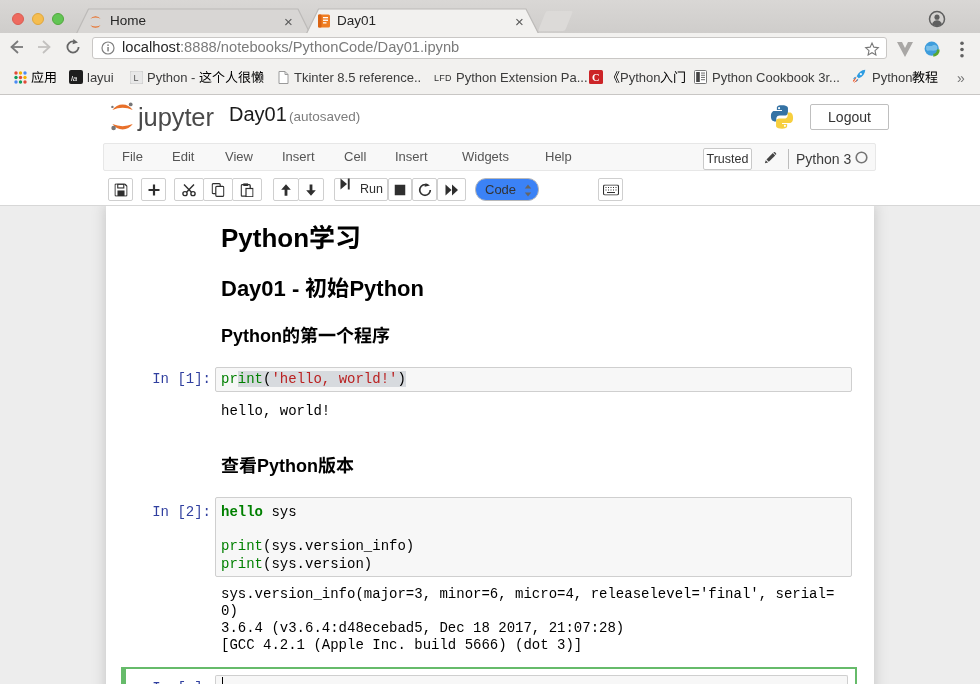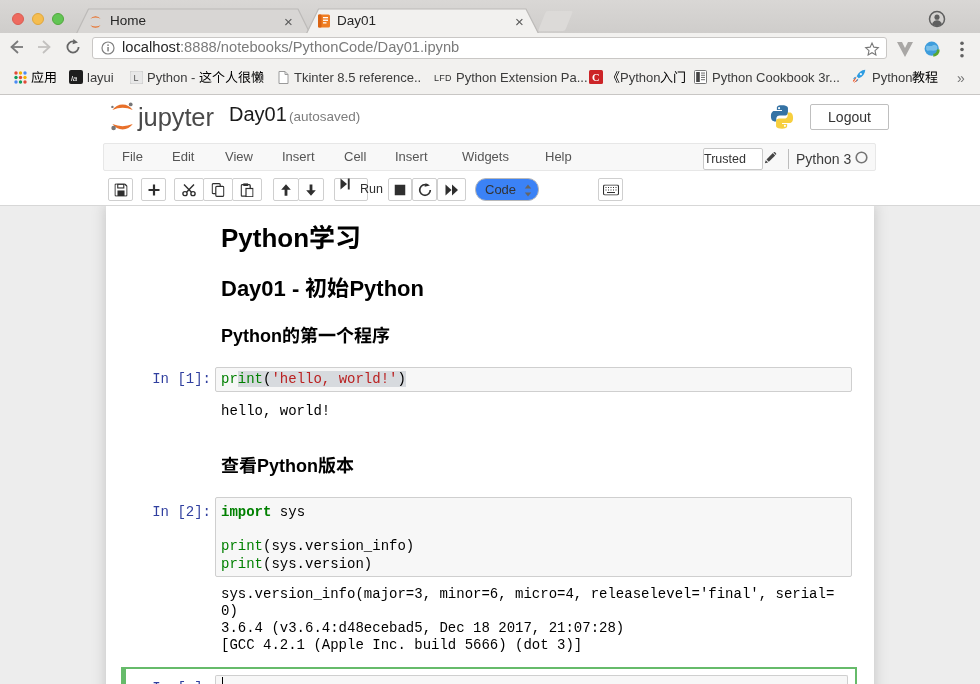--- a/index.html
+++ b/index.html
@@ -195,21 +195,21 @@
 <div class="abs" id="menubar"></div>
 <div class="abs mitem" style="left:122px;top:144px">File</div>
 <div class="abs mitem" style="left:172px;top:144px">Edit</div>
 <div class="abs mitem" style="left:225px;top:144px">View</div>
 <div class="abs mitem" style="left:282px;top:144px">Insert</div>
 <div class="abs mitem" style="left:344px;top:144px">Cell</div>
 <div class="abs mitem" style="left:395px;top:144px">Insert</div>
 <div class="abs mitem" style="left:462px;top:144px">Widgets</div>
 <div class="abs mitem" style="left:545px;top:144px">Help</div>
 
-<div class="abs" style="left:703px;top:148px;width:60px;height:22px;background:#fff;border:1px solid #c9c9c9;border-radius:2px;text-align:left;line-height:20px;font-size:12.5px;color:#333">Trusted</div>
+<div class="abs" style="left:703px;top:148px;width:49px;height:22px;background:#fff;border:1px solid #c9c9c9;border-radius:2px;text-align:center;line-height:20px;font-size:12.5px;color:#333">Trusted</div>
 <svg class="abs" style="left:763px;top:150px" width="15" height="15" viewBox="0 0 16 16">
     <path d="M2 14.2 L2.9 10.8 L5.4 13.3 Z" fill="#444"></path>
     <path d="M3.7 10.1 L10.5 3.3 L13 5.8 L6.2 12.6 Z" fill="#444"></path>
     <path d="M11.3 2.5 A1.1 1.1 0 0 1 12.9 2.5 L13.8 3.4 A1.1 1.1 0 0 1 13.8 5 L13.6 5.2 L11.1 2.7 Z" fill="#444"></path>
   </svg>
 <div class="abs" style="left:788px;top:149px;width:1px;height:20px;background:#bdbdbd"></div>
 <div class="abs" style="left:796px;top:151px;font-size:14px;color:#3c3c3c">Python 3</div>
 <svg class="abs" style="left:855px;top:151px" width="13" height="13" viewBox="0 0 13 13">
     <circle cx="6.5" cy="6.5" r="5.3" fill="none" stroke="#757575" stroke-width="1.6"></circle>
   </svg>
@@ -248,21 +248,21 @@
 <div class="abs jbtn" style="left:273px;width:26px">
     <svg width="13" height="13" viewBox="0 0 13 13">
       <path d="M6.5 0.8 L11.3 6.2 L7.9 6.2 L7.9 12.2 L5.1 12.2 L5.1 6.2 L1.7 6.2Z" fill="#2f2f2f"></path>
     </svg>
   </div>
 <div class="abs jbtn" style="left:298px;width:26px">
     <svg width="13" height="13" viewBox="0 0 13 13">
       <path d="M6.5 12.2 L11.3 6.8 L7.9 6.8 L7.9 1 L5.1 1 L5.1 6.8 L1.7 6.8Z" fill="#2f2f2f"></path>
     </svg>
   </div>
-<div class="abs jbtn" style="left:334px;width:34px">
+<div class="abs jbtn" style="left:334px;width:54px">
     <span style="position:absolute;left:10px;top:5px">
       <svg width="10" height="12" viewBox="0 0 10 12">
         <path d="M0.5 0.5 L7 6 L0.5 11.5Z" fill="#2f2f2f"></path>
         <rect x="7.8" y="0.5" width="1.9" height="11" fill="#2f2f2f"></rect>
       </svg>
     </span>
     <span style="position:absolute;left:25px;top:3px;font-size:12.5px;color:#2f2f2f">Run</span>
   </div>
 <div class="abs jbtn" style="left:388px;width:24px">
     <svg width="11" height="11" viewBox="0 0 11 11">
@@ -311,21 +311,21 @@
 <div class="abs inbox" style="top:367px;height:25px"></div>
 <div class="abs mono" style="left:221px;top:371.3px"><span class="grn">pr</span><span style="background:#d7dade"><span class="grn">int</span>(<span class="red">'hello, world!'</span>)</span></div>
 <div class="abs mono" style="left:221px;top:403px">hello, world!</div>
 <div class="abs hd" style="top:456px;font-size:18px;line-height:18px"><svg width="36" height="18" viewBox="0 0 36 18" style="vertical-align:-2px">
       <path transform="translate(0 16)" d="M5.8 -4H11.9V-3H5.8ZM5.8 -6.2H11.9V-5.3H5.8ZM1.1 -0.8V1.1H16.9V-0.8ZM7.9 -15.3V-13.3H1V-11.4H5.8C4.4 -10 2.4 -8.8 0.4 -8.2C0.9 -7.8 1.5 -7 1.8 -6.5C2.4 -6.7 3.1 -7 3.7 -7.4V-1.6H14.2V-7.5C14.8 -7.1 15.5 -6.9 16.1 -6.6C16.4 -7.1 17.1 -8 17.5 -8.4C15.5 -9 13.5 -10.1 12 -11.4H17.1V-13.3H10V-15.3ZM4.1 -7.6C5.6 -8.5 6.8 -9.6 7.9 -10.9V-8.2H10V-10.9C11.1 -9.6 12.4 -8.5 13.9 -7.6Z M24.6 -3.6H31.2V-2.8H24.6ZM24.6 -4.9V-5.7H31.2V-4.9ZM24.6 -1.4H31.2V-0.6H24.6ZM32.7 -15.2C29.7 -14.7 24.5 -14.5 20 -14.5C20.2 -14.1 20.4 -13.4 20.4 -12.9C21.9 -12.9 23.4 -12.9 24.9 -13L24.6 -12.2H20.2V-10.6H24.1L23.7 -9.8H19V-8.1H22.8C21.7 -6.4 20.3 -4.9 18.4 -3.8C18.8 -3.4 19.5 -2.6 19.8 -2.1C20.8 -2.7 21.8 -3.5 22.6 -4.3V1.7H24.6V1H31.2V1.7H33.3V-7.3H24.9L25.3 -8.1H35V-9.8H26.1L26.4 -10.6H34V-12.2H27L27.2 -13C29.7 -13.2 32.1 -13.4 34 -13.7Z"></path>
     </svg>Python<svg width="36" height="18" viewBox="0 0 36 18" style="vertical-align:-2px">
       <path transform="translate(0 16)" d="M1.6 -14.8V-7.8C1.6 -5.3 1.5 -1.8 0.4 0.4C0.9 0.6 1.6 1.3 1.9 1.7C3 0 3.3 -2.4 3.5 -4.7H5.1V1.6H7.1V-6.6H3.6L3.6 -7.8V-8.6H8V-10.5H6.8V-15.3H4.8V-10.5H3.6V-14.8ZM14.8 -8.4C14.5 -6.9 14.1 -5.6 13.5 -4.4C12.9 -5.6 12.5 -6.9 12.1 -8.4ZM8.6 -14.2V-8.2C8.6 -5.6 8.4 -1.8 7.1 0.6C7.6 0.8 8.4 1.4 8.8 1.8C9.1 1.3 9.4 0.7 9.6 0.1C10 0.5 10.5 1.2 10.7 1.7C11.8 1.1 12.8 0.3 13.6 -0.6C14.3 0.3 15.1 1.1 16 1.7C16.4 1.1 17 0.3 17.5 -0C16.5 -0.6 15.6 -1.4 14.8 -2.4C15.9 -4.4 16.7 -6.9 17 -10.1L15.8 -10.4L15.4 -10.3H10.6V-12.5C12.9 -12.6 15.4 -12.9 17.3 -13.3L16.1 -15.2C14.2 -14.7 11.2 -14.4 8.6 -14.2ZM12.4 -2.5C11.6 -1.5 10.7 -0.8 9.7 -0.2C10.4 -2.4 10.6 -5.1 10.6 -7.4C11.1 -5.6 11.6 -4 12.4 -2.5Z M25.8 -9.6V-3.6H22.5C23.8 -5.3 24.9 -7.4 25.7 -9.6ZM28.1 -9.6H28.2C29 -7.4 30.1 -5.3 31.4 -3.6H28.1ZM25.8 -15.3V-11.8H19.1V-9.6H23.5C22.4 -6.9 20.5 -4.3 18.4 -2.8C18.9 -2.4 19.6 -1.6 20 -1.1C20.7 -1.6 21.4 -2.3 22.1 -3.1V-1.4H25.8V1.6H28.1V-1.4H31.9V-3C32.5 -2.3 33.1 -1.7 33.8 -1.2C34.2 -1.8 34.9 -2.6 35.5 -3.1C33.4 -4.5 31.6 -6.9 30.4 -9.6H35V-11.8H28.1V-15.3Z"></path>
     </svg></div>
 <div class="abs prompt" style="left:108px;top:503.7px;line-height:17.33px">In [2]:</div>
 <div class="abs inbox" style="top:496.5px;height:80px"></div>
-<div class="abs mono" style="left:221px;top:503.7px"><span class="bgrn">import</span> sys
+<div class="abs mono" style="left:221px;top:503.7px"><span class="bgrn">hello</span> sys
 
 <span class="grn">print</span>(sys.version_info)
 <span class="grn">print</span>(sys.version)</div>
 <div class="abs mono" style="left:221px;top:585.5px">sys.version_info(major=3, minor=6, micro=4, releaselevel='final', serial=
 0)
 3.6.4 (v3.6.4:d48ecebad5, Dec 18 2017, 21:07:28)
 [GCC 4.2.1 (Apple Inc. build 5666) (dot 3)]</div>
 <div class="abs" style="left:121px;top:666.5px;width:736px;height:18px;border:2px solid #66bb6a;border-bottom:none;background:#fff"></div>
 <div class="abs" style="left:121px;top:666.5px;width:5px;height:18px;background:#66bb6a"></div>
 <div class="abs prompt" style="left:108px;top:679.6px;line-height:17.33px">In [ ]:</div>

